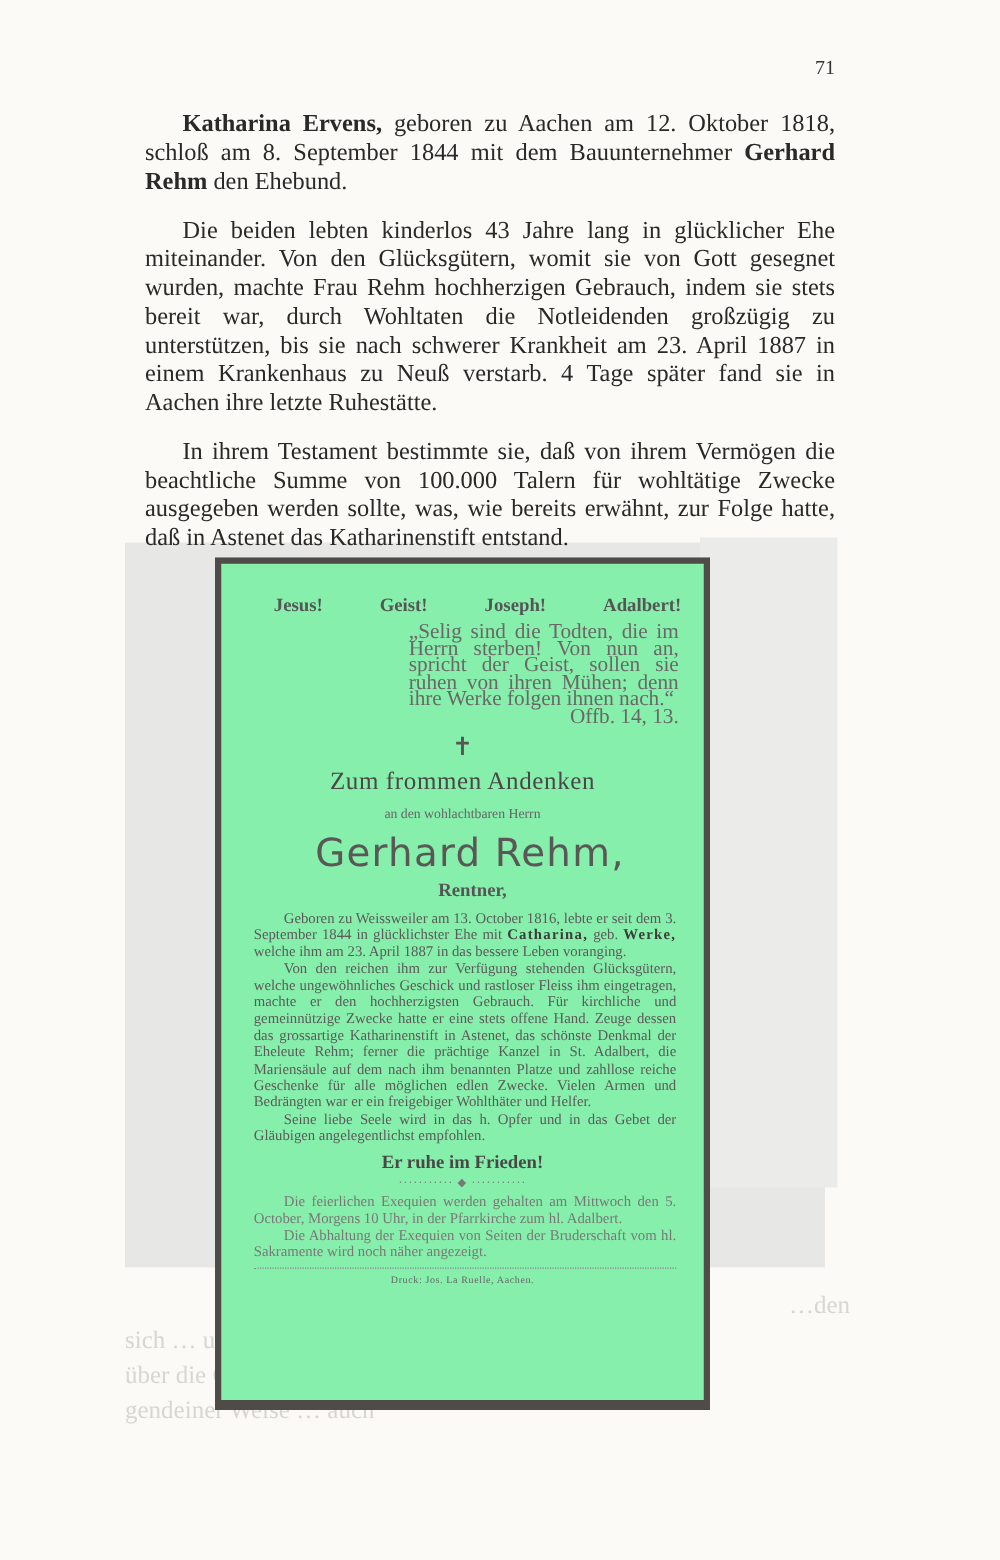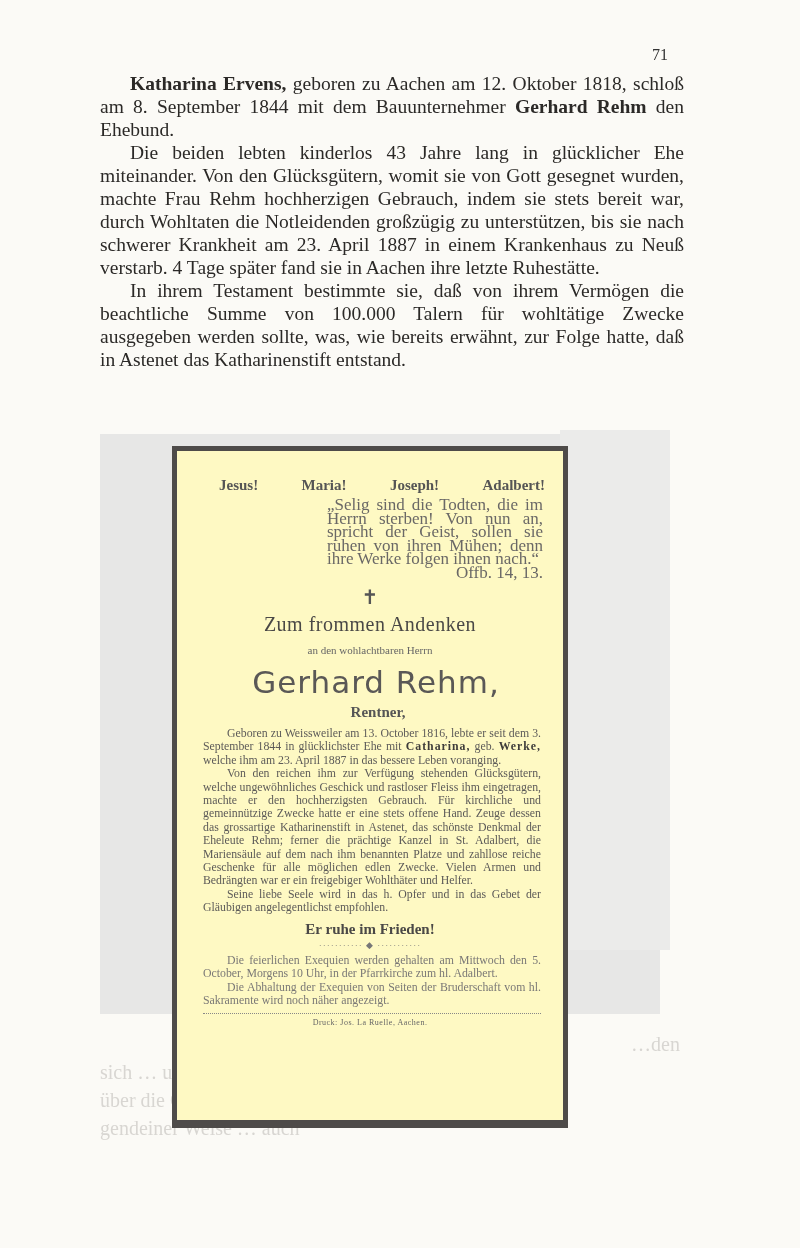--- a/index.html
+++ b/index.html
@@ -12,38 +12,38 @@
     }
     .page-number {
       position: absolute; right: 132px; top: 46px;
       font-size: 16px; color: #333;
     }
     .body-text {
       position: absolute; left: 100px; top: 72px; width: 584px;
       font-size: 19.5px; line-height: 23px;
       text-align: justify; color: #2b2927;
     }
-    .body-text p { margin: 0; text-indent: 30px; }
+    .body-text p { margin: 16px; text-indent: 30px; }
     .body-text b { font-weight: bold; }
     .grey-panel {
       position: absolute; left: 100px; top: 434px; width: 560px; height: 580px;
       background: #e7e7e6;
     }
     .grey-panel-right {
       position: absolute; left: 560px; top: 430px; width: 110px; height: 520px;
       background: #ebebea;
     }
     .bleed {
       position: absolute; left: 100px; top: 1030px; width: 580px;
       font-size: 20px; line-height: 28px; color: #d8d6d2;
       text-align: justify;
     }
     .card {
       position: absolute; left: 172px; top: 446px; width: 396px; height: 682px;
-      background: #fef9c3;
+      background: #86efac;
       border: 5px solid #4e4b49;
       border-bottom-width: 8px;
       box-sizing: border-box;
       font-family: "Liberation Serif", serif;
       color: #4a4846;
     }
     .saints {
       display: flex; justify-content: space-between;
       margin: 26px 18px 0 42px;
       font-weight: bold; font-size: 15px; color: #555;
@@ -96,21 +96,21 @@
 
 <div class="body-text">
   <p><b>Katharina Ervens,</b><span> geboren zu Aachen am 12. Oktober 1818, schloß am 8. September 1844 mit dem Bauunternehmer </span><b>Gerhard Rehm</b><span> den Ehebund.</span></p>
   <p>Die beiden lebten kinderlos 43 Jahre lang in glücklicher Ehe miteinander. Von den Glücksgütern, womit sie von Gott gesegnet wurden, machte Frau Rehm hochherzigen Gebrauch, indem sie stets bereit war, durch Wohltaten die Notleidenden großzügig zu unterstützen, bis sie nach schwerer Krankheit am 23. April 1887 in einem Krankenhaus zu Neuß verstarb. 4 Tage später fand sie in Aachen ihre letzte Ruhestätte.</p>
   <p>In ihrem Testament bestimmte sie, daß von ihrem Vermögen die beachtliche Summe von 100.000 Talern für wohltätige Zwecke ausgegeben werden sollte, was, wie bereits erwähnt, zur Folge hatte, daß in Astenet das Katharinenstift entstand.</p>
 </div>
 
 <div class="card">
   <div class="saints">
     <span>Jesus!</span>
-    <span>Maria!</span>
+    <span>Geist!</span>
     <span>Joseph!</span>
     <span>Adalbert!</span>
   </div>
   <div class="quote">
     <span>„Selig sind die Todten, die im Herrn sterben! Von nun an, spricht der Geist, sollen sie ruhen von ihren Mühen; denn ihre Werke folgen ihnen nach.“</span>
     <span class="ref">Offb. 14, 13.</span>
     <div style="clear:both"></div>
   </div>
   <div class="cross">✝</div>
   <div class="andenken">Zum frommen Andenken</div>

